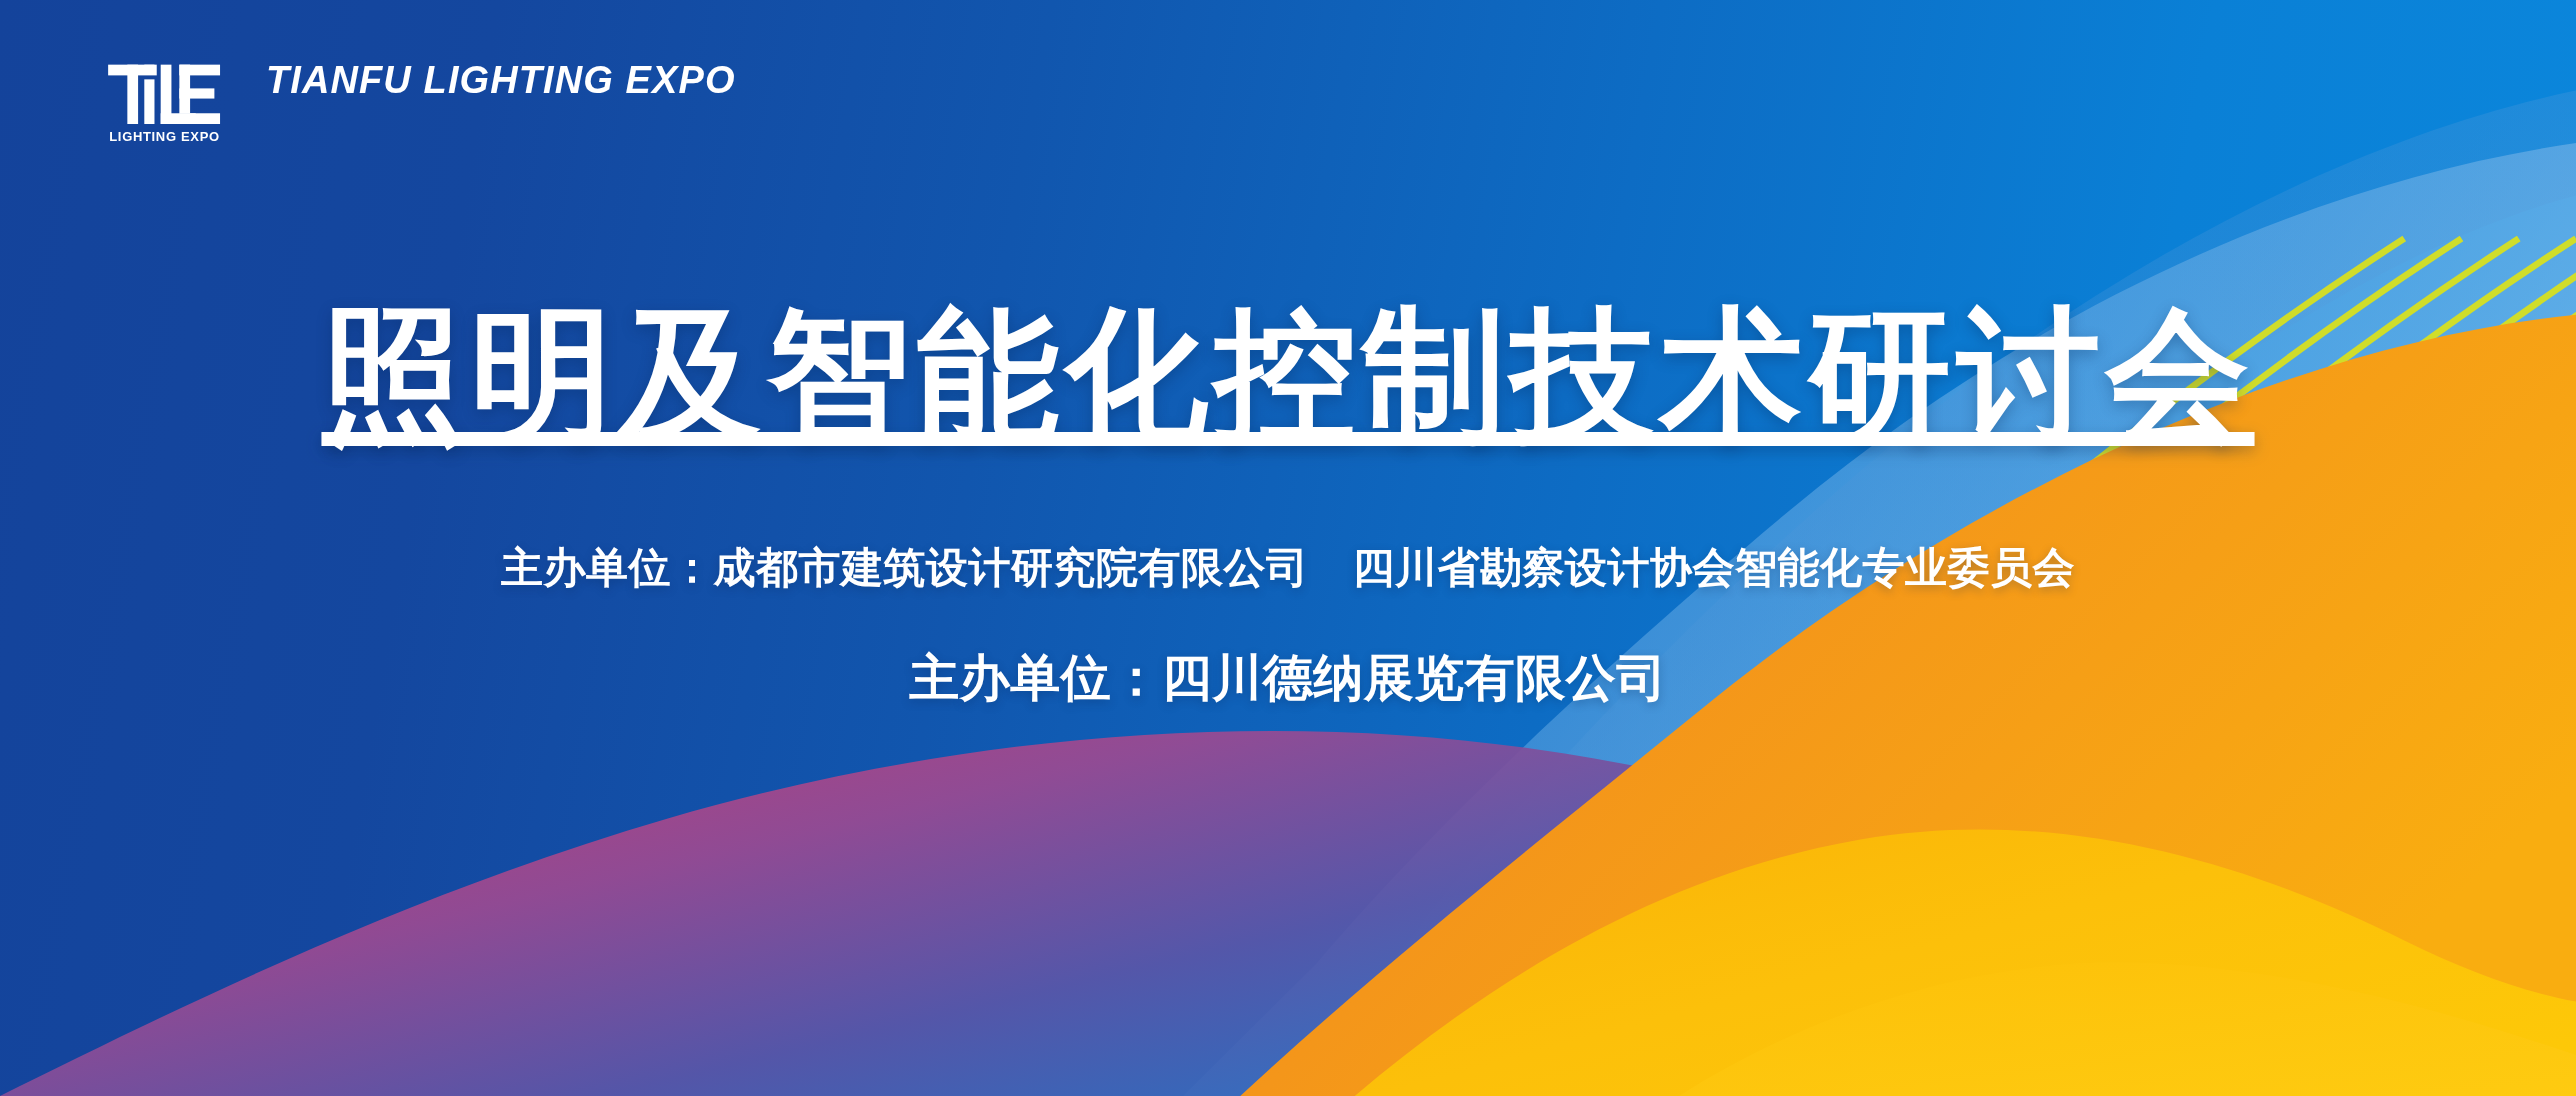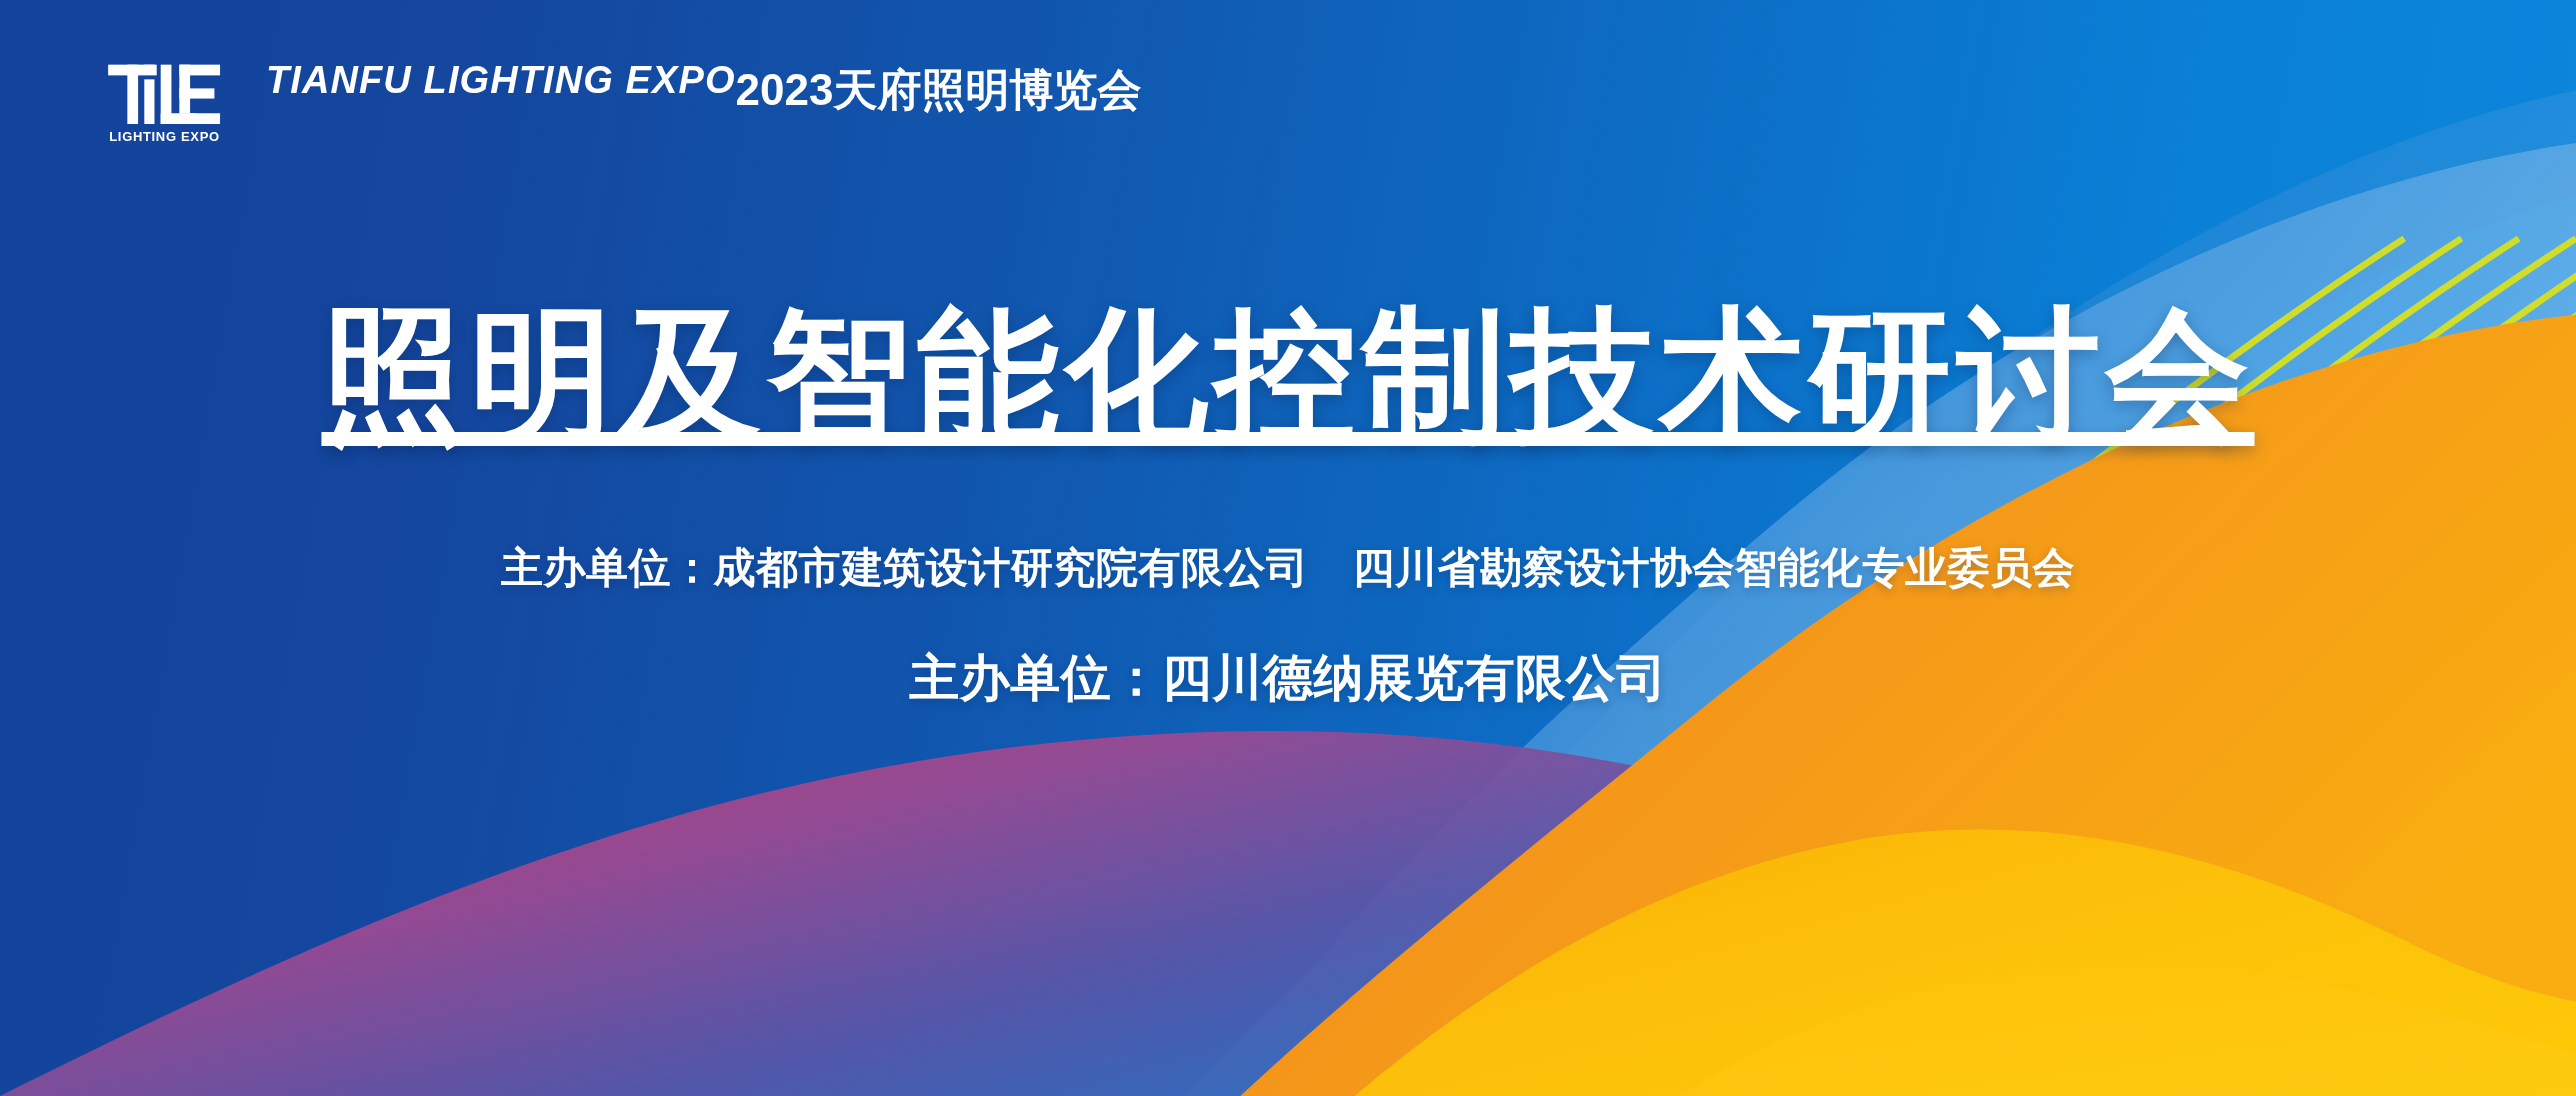--- a/index.html
+++ b/index.html
@@ -34,21 +34,21 @@
     left: 107px;
     top: 59px;
     display: flex;
     align-items: flex-start;
     gap: 29px;
   }
   .logo-mark { width: 130px; }
   .logo-mark svg { display: block; width: 130px; height: auto; }
   .logo-wordmark {
     display: flex;
-    flex-direction: row;
+    flex-direction: column;
     justify-content: flex-start;
     padding-top: 1.9px;
   }
   .logo-en {
     color: #ffffff;
     font-size: 38px;
     font-weight: bold;
     font-style: italic;
     letter-spacing: 1.1px;
     line-height: 1.05;
@@ -246,21 +246,20 @@
             <rect x="128" y="10" width="19" height="86"></rect>
             <rect x="128" y="10" width="72" height="19"></rect>
             <rect x="128" y="52" width="62" height="18"></rect>
             <rect x="128" y="96" width="72" height="19"></rect>
           </g>
           <text x="4" y="145" fill="#ffffff" font-family="Liberation Sans, sans-serif" font-size="23" font-weight="bold" letter-spacing="1.2">LIGHTING EXPO</text>
         </svg>
       </div>
       <div class="logo-wordmark">
         <div class="logo-en">TIANFU LIGHTING EXPO</div>
-        <div class="logo-cn">2023天府照明博览会</div>
       </div>
     </div>
 
     <div class="headline">照明及智能化控制技术研讨会</div>
 
     <div class="org-line org-line-1">
       <span>主办单位：成都市建筑设计研究院有限公司</span><span class="org-sep"></span><span>四川省勘察设计协会智能化专业委员会</span>
     </div>
 
     <div class="org-line org-line-2">主办单位：四川德纳展览有限公司</div>

